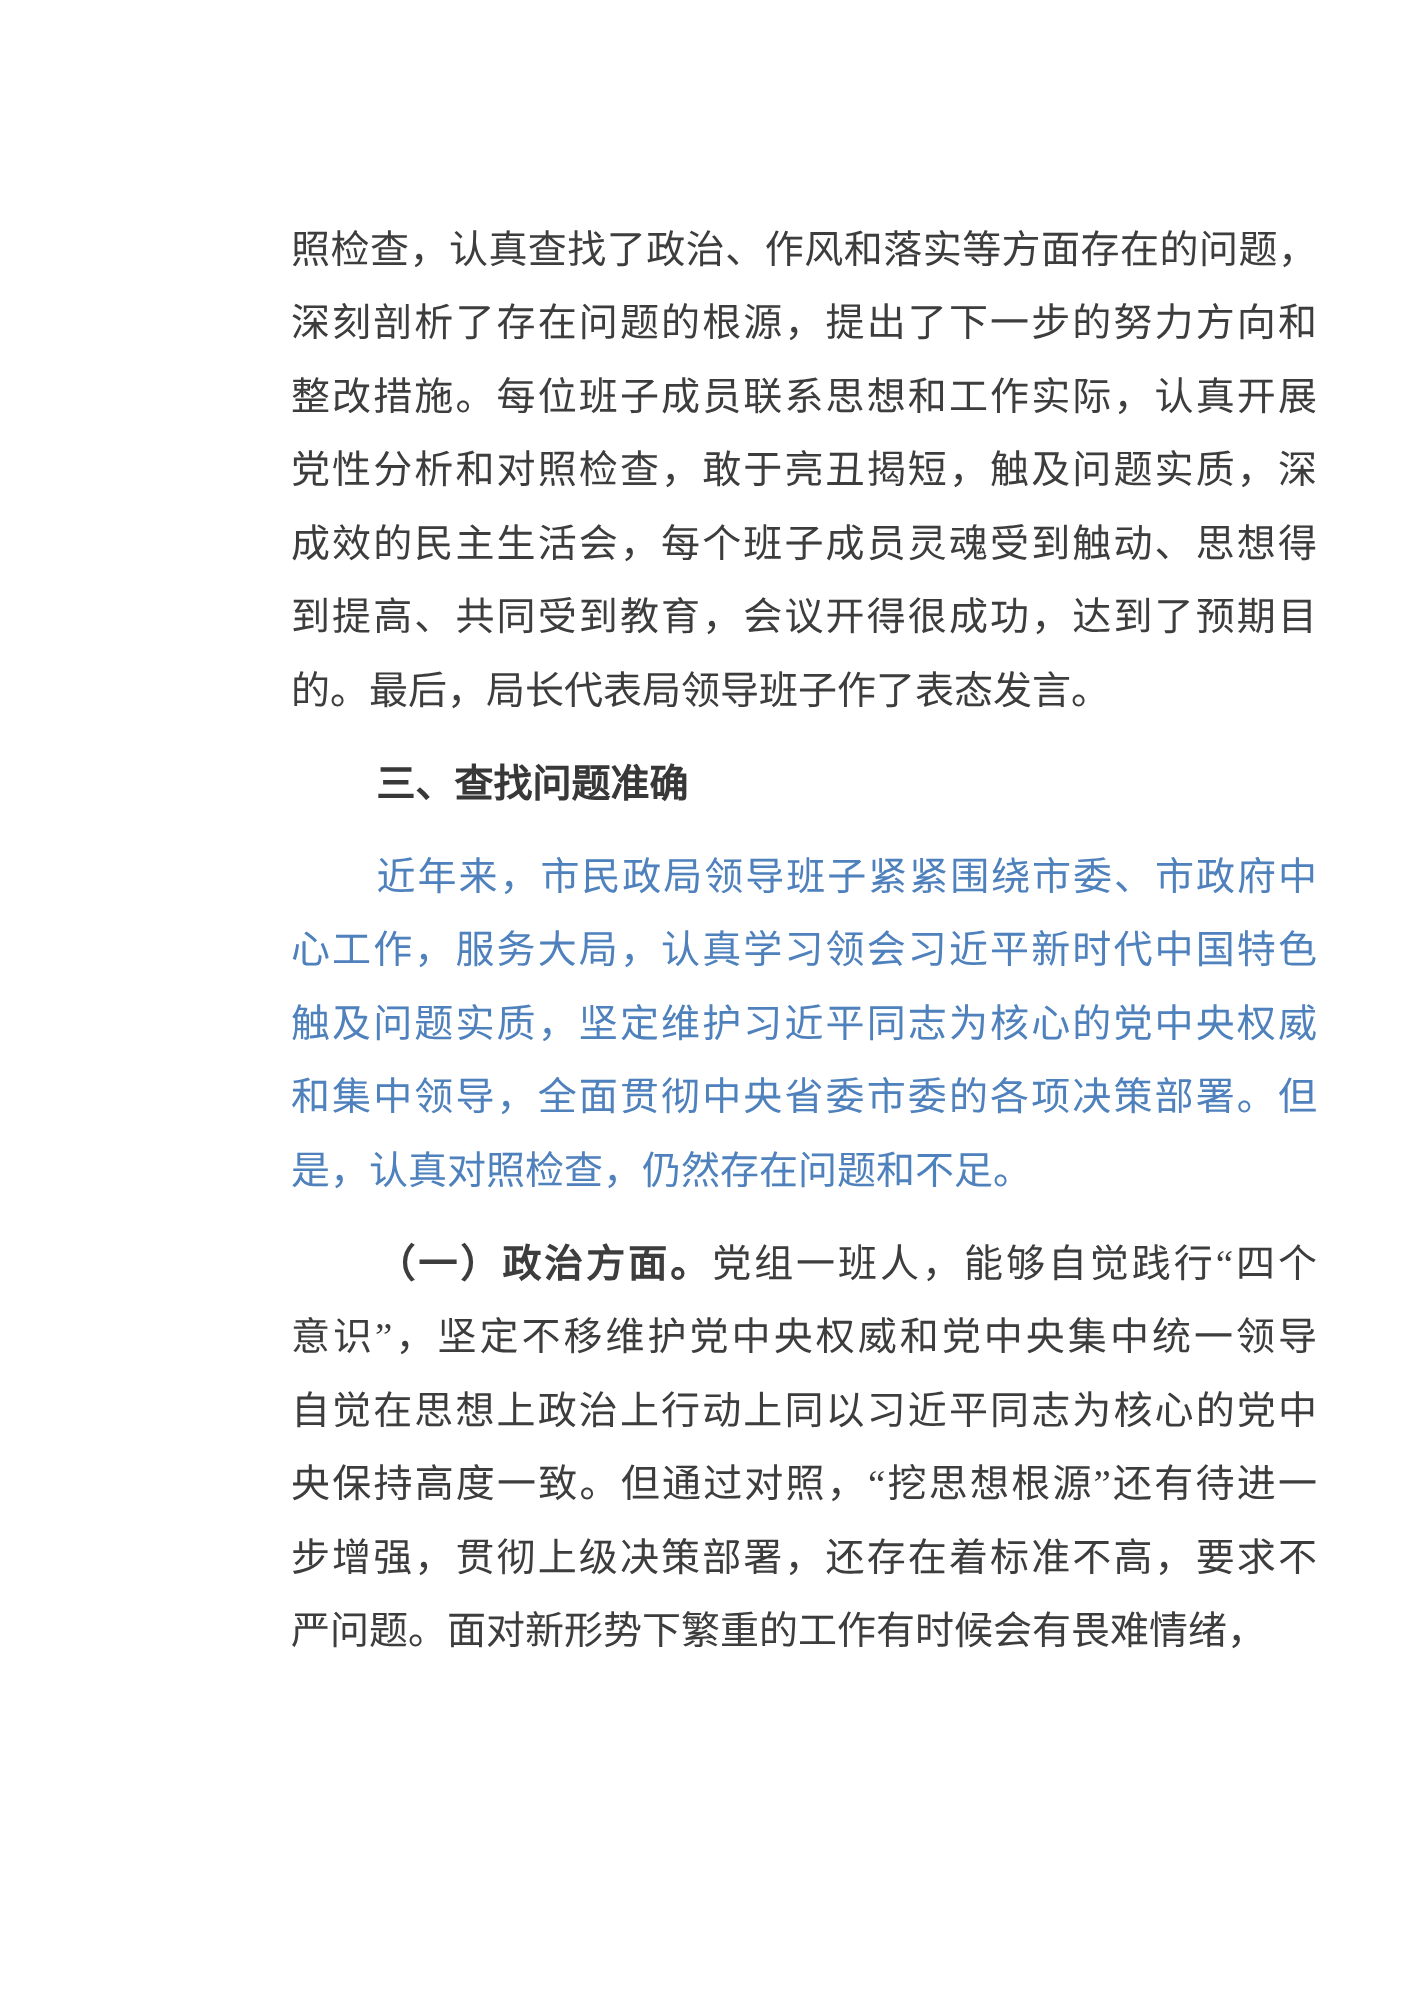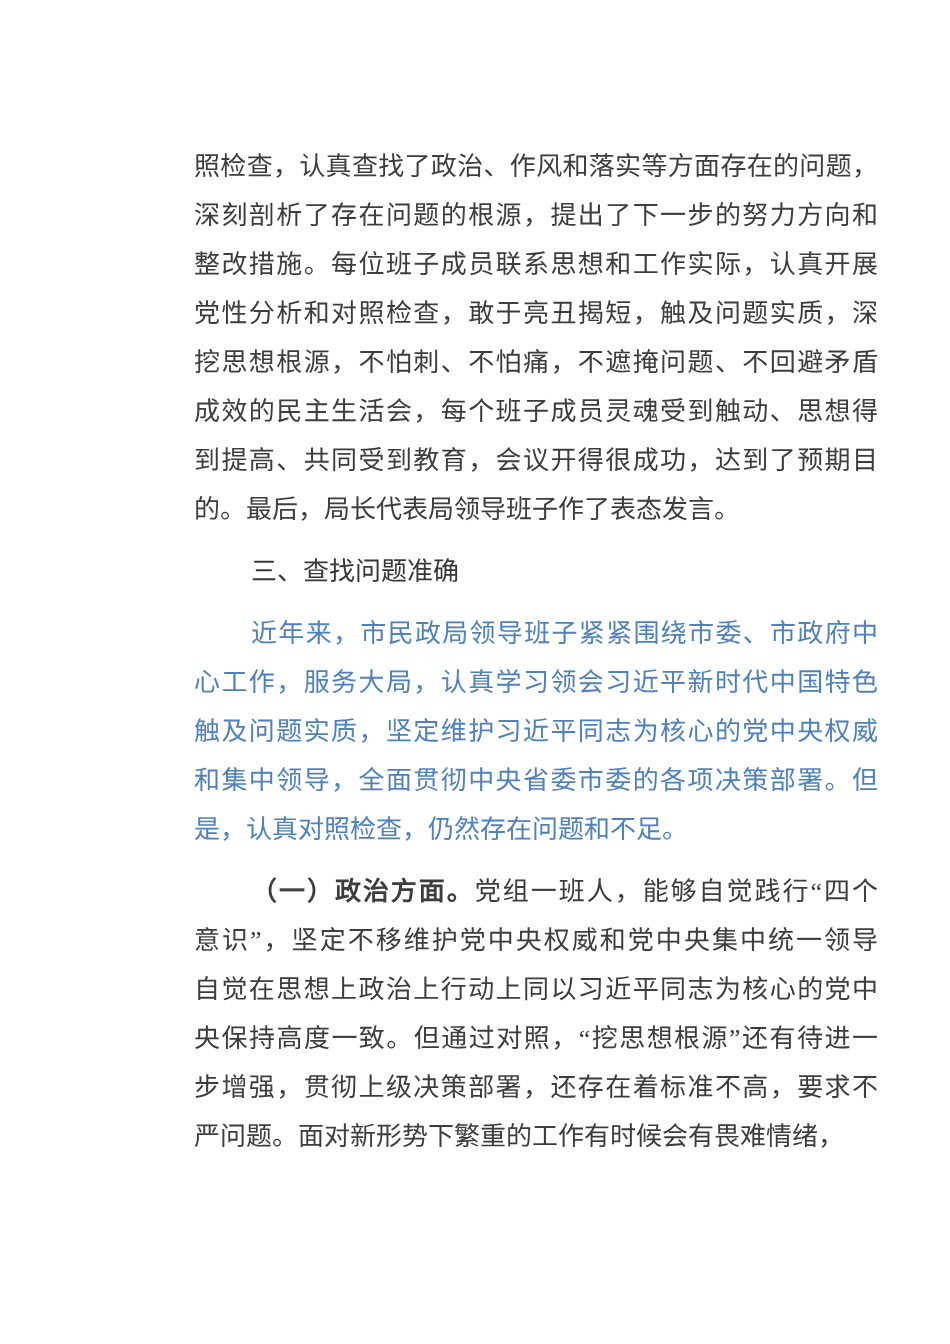--- a/index.html
+++ b/index.html
@@ -34,39 +34,38 @@
     text-align: justify;
     text-align-last: justify;
     overflow: hidden;
   }
   .line.last {
     text-align: left;
     text-align-last: left;
   }
   .indent { text-indent: 57px; }
   .heading {
-    font-weight: 400;
+    font-weight: 700;
     color: var(--heading-text, #383838);
     margin: 0 0 13px 0;
   }
   .blue .line { color: var(--accent-blue, #4f81bd); }
   .bold { font-weight: 700; }
 </style>
 </head>
 <body>
 
 <div class="page">
   <div class="content">
 
     <div class="para">
       <div class="line">照检查，认真查找了政治、作风和落实等方面存在的问题，</div>
       <div class="line">深刻剖析了存在问题的根源，提出了下一步的努力方向和</div>
       <div class="line">整改措施。每位班子成员联系思想和工作实际，认真开展</div>
       <div class="line">党性分析和对照检查，敢于亮丑揭短，触及问题实质，深</div>
-      <div class="line">挖思想根源，不怕刺、不怕痛，不遮掩问题、不回避矛盾</div>
       <div class="line">成效的民主生活会，每个班子成员灵魂受到触动、思想得</div>
       <div class="line">到提高、共同受到教育，会议开得很成功，达到了预期目</div>
       <div class="line last">的。最后，局长代表局领导班子作了表态发言。</div>
     </div>
 
     <div class="line last indent heading">三、查找问题准确</div>
 
     <div class="para blue">
       <div class="line indent">近年来，市民政局领导班子紧紧围绕市委、市政府中</div>
       <div class="line">心工作，服务大局，认真学习领会习近平新时代中国特色</div>

